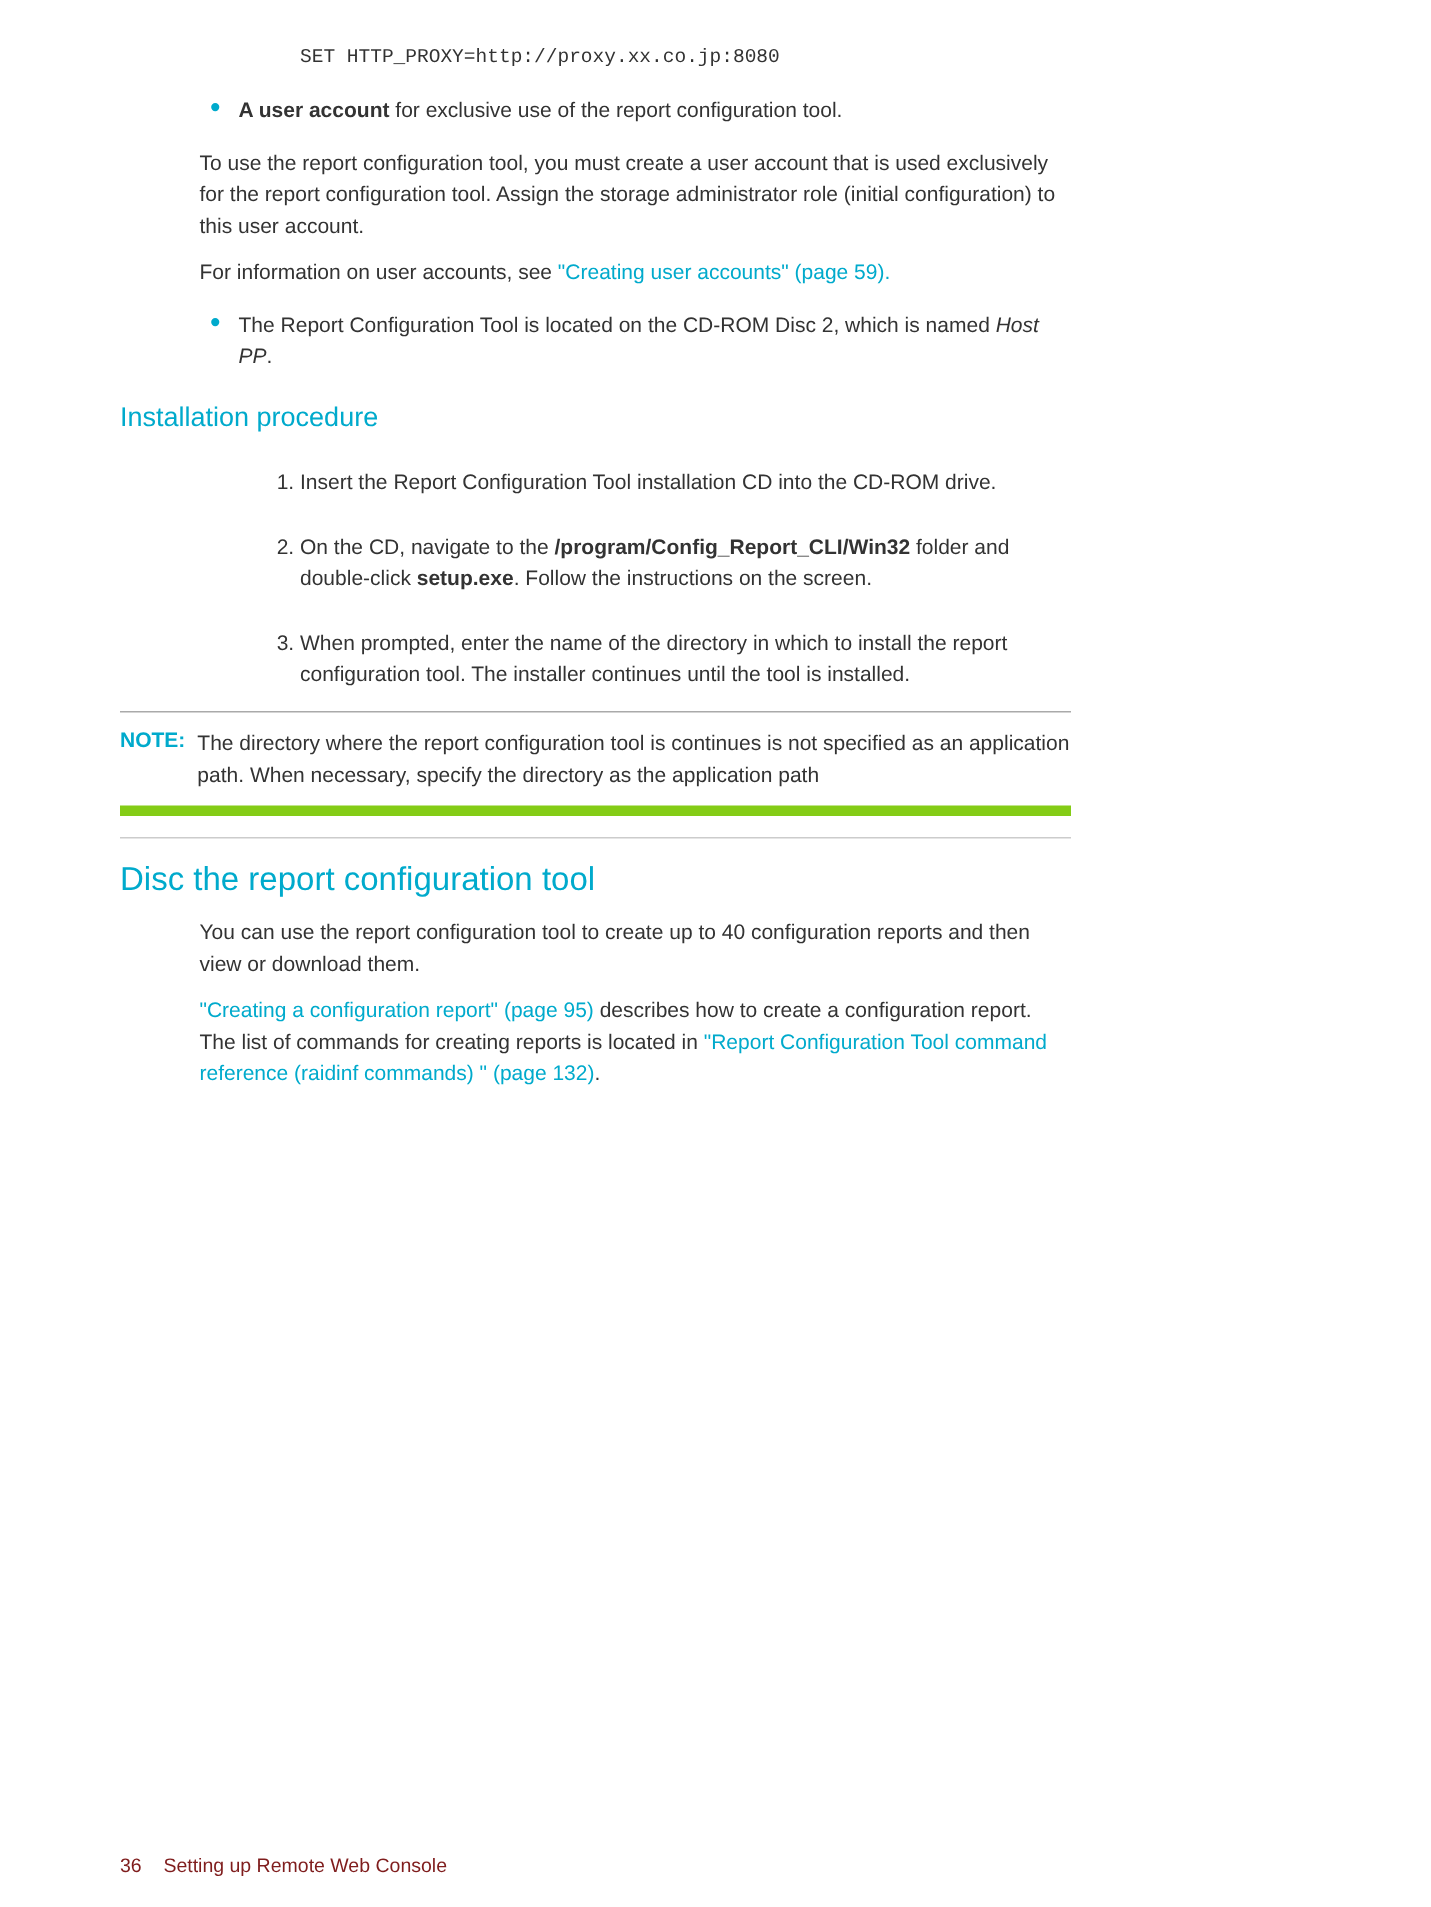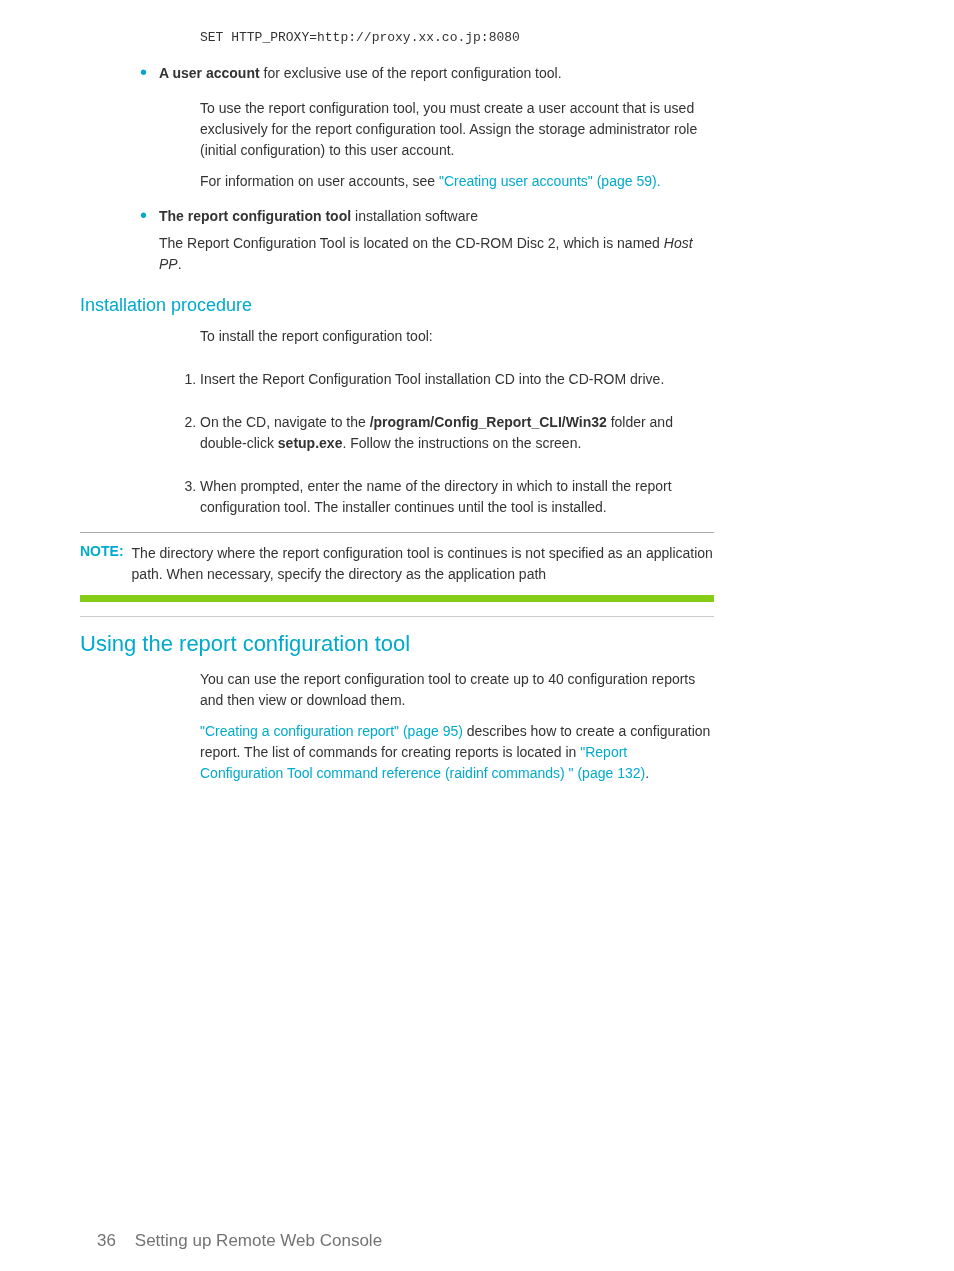--- a/index.html
+++ b/index.html
@@ -64,21 +64,21 @@
     .bold-term {
       font-weight: bold;
     }
 
     .italic-term {
       font-style: italic;
       text-align: right;
     }
 
     .indent-paragraph {
-      margin-left: 120px;
+      margin-left: 53px;
       margin-bottom: 10px;
       line-height: 1.5;
     }
 
     .link {
       color: #00aacc;
       text-decoration: none;
     }
 
     .section-heading {
@@ -127,23 +127,23 @@
     }
 
     .note-text {
       line-height: 1.5;
       color: #333333;
     }
 
     .footer {
       position: absolute;
       bottom: 20px;
-      left: 97px;
-      font-size: 17px;
-      color: #737373;
+      left: 80px;
+      font-size: 13px;
+      color: #7f1d1d;
     }
   </style>
 </head>
 <body>
 
 <div class="page">
 
   <div class="code-block">SET HTTP_PROXY=http://proxy.xx.co.jp:8080</div>
 
   <div class="bullet-section">
@@ -159,50 +159,46 @@
     <p class="indent-paragraph">
       <span>For information on user accounts, see </span><a class="link">"Creating user accounts" (page 59).</a>
     </p>
   </div>
 
   <div class="bullet-section">
     <div class="bullet-item">
       <span class="bullet-dot">•</span>
       <div class="bullet-content">
         <p>
-          <span class="bold-term">The report configuration tool</span><span> installation software</span>
-        </p>
-        <p>
           <span>The Report Configuration Tool is located on the CD-ROM Disc 2, which is named </span><span class="italic-term">Host PP</span><span>.</span>
         </p>
       </div>
     </div>
   </div>
 
   <div>
     <h2 class="section-heading">Installation procedure</h2>
 
-    <p class="indent-paragraph">To install the report configuration tool:</p>
 
     <ol class="ordered-list">
       <li>Insert the Report Configuration Tool installation CD into the CD-ROM drive.</li>
       <li>
         On the CD, navigate to the <span class="bold-term">/program/Config_Report_CLI/Win32</span> folder and double-click <span class="bold-term">setup.exe</span>. Follow the instructions on the screen.
       </li>
       <li>When prompted, enter the name of the directory in which to install the report configuration tool. The installer continues until the tool is installed.</li>
     </ol>
 
     <div class="note-box">
       <span class="note-label">NOTE:</span>
       <span class="note-text">The directory where the report configuration tool is continues is not specified as an application path. When necessary, specify the directory as the application path</span>
     </div>
   </div>
 
   <div>
-    <h2 class="major-heading">Using the report configuration tool</h2>
+    <h2 class="major-heading">Disc the report configuration tool</h2>
 
     <p class="indent-paragraph">You can use the report configuration tool to create up to 40 configuration reports and then view or download them.</p>
 
     <p class="indent-paragraph">
       <a class="link">"Creating a configuration report" (page 95)</a><span> describes how to create a configuration report. The list of commands for creating reports is located in </span><a class="link">"Report Configuration Tool command reference (raidinf commands) " (page 132)</a><span>.</span>
     </p>
   </div>
 
   <div class="footer">
     <span>36</span>&nbsp;&nbsp;&nbsp;

